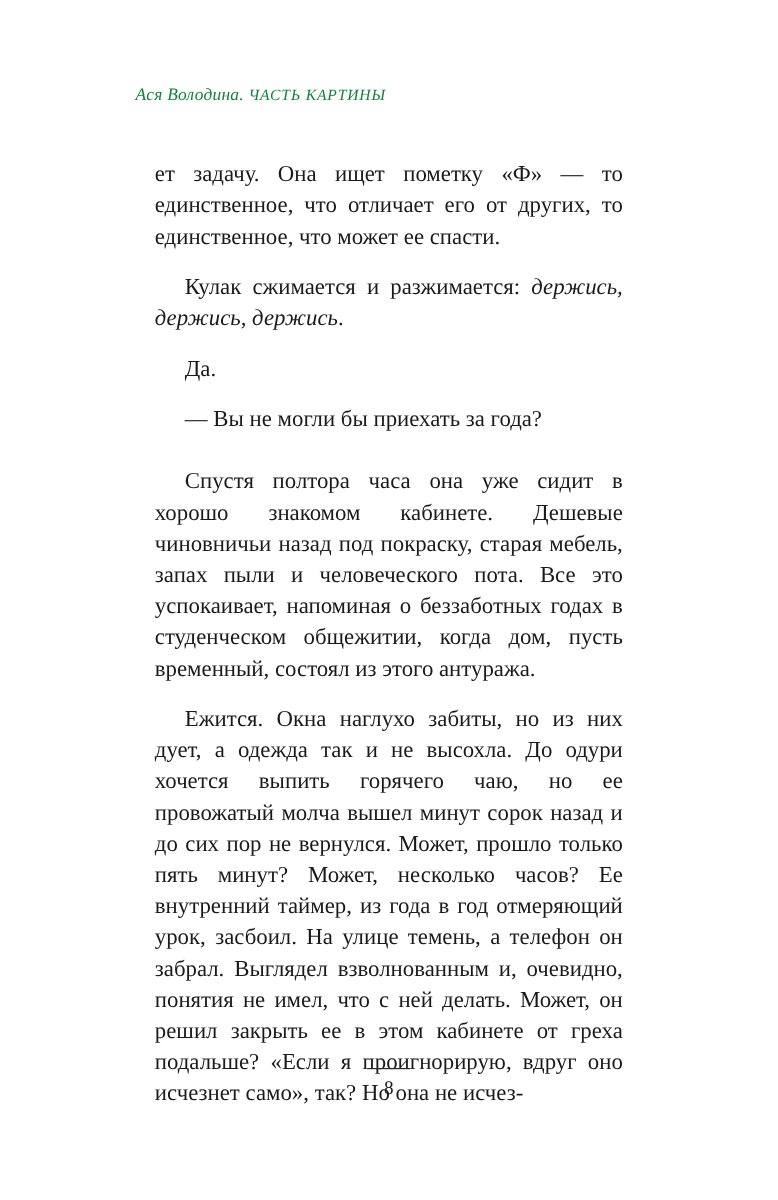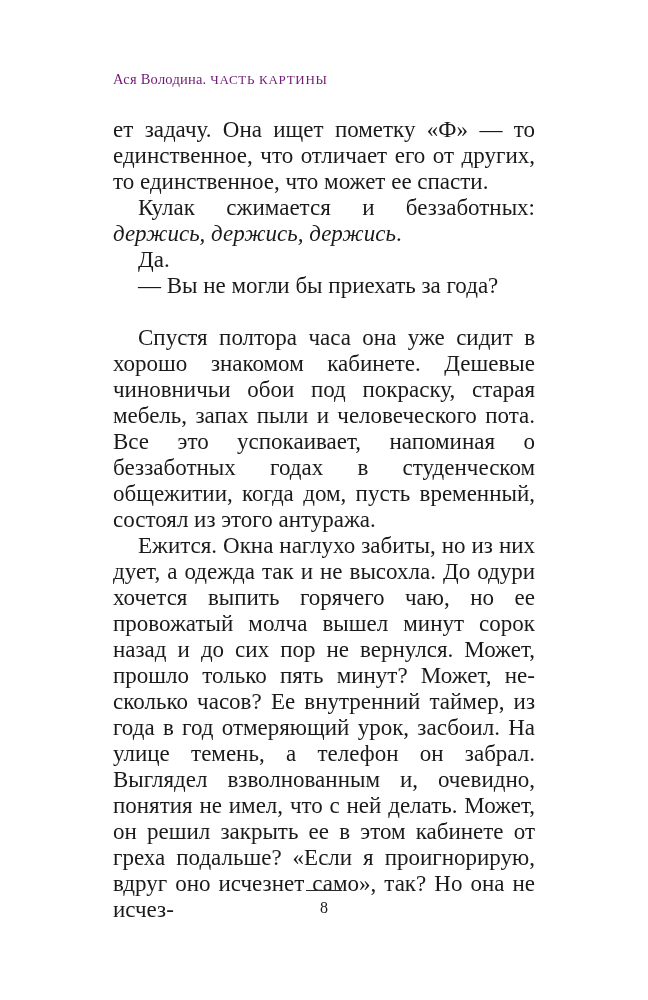--- a/index.html
+++ b/index.html
@@ -25,42 +25,43 @@
 
   
   .running-head {
     position: absolute;
     left: 113px;
     top: 70px;
     width: 422px;
     font-size: 14.5px;
     line-height: 18px;
     letter-spacing: 0.015em;
-    color: #701a75;
+    color: #15803d;
     white-space: nowrap;
+    font-style: italic;
   }
   .running-head .author {
     font-variant: normal;
   }
   .running-head .title {
     font-size: 13px;
     text-transform: uppercase;
     letter-spacing: 0.055em;
   }
 
   
   .textblock {
     position: absolute;
     left: 113px;
     top: 117px;
     width: 422px;
   }
   p {
-    margin: 0;
-    font-size: 23px;
+    margin: 16px;
+    font-size: 19px;
     line-height: 26px;
     text-align: justify;
     text-indent: 25px;
     hyphens: manual;
     -webkit-hyphens: manual;
   }
   p.noindent { text-indent: 0; }
   p.spaced-before { margin-top: 26px; }
   p.last-line-left { text-align-last: left; }
   em { font-style: italic; }
@@ -92,29 +93,29 @@
 
   <div class="running-head">
     <span class="author">Ася Володина.</span>
     <span class="title">ЧАСТЬ КАРТИНЫ</span>
   </div>
 
   <div class="textblock">
 
     <p class="noindent">ет задачу. Она ищет пометку «Ф» — то единствен­ное, что отличает его от других, то единственное, что может ее спасти.</p>
 
-    <p><span>Кулак сжимается и беззаботных: </span><em>держись, держись, держись</em><span>.</span></p>
+    <p><span>Кулак сжимается и разжимается: </span><em>держись, держись, держись</em><span>.</span></p>
 
 
     <p class="last-line-left">Да.</p>
 
 
     <p class="last-line-left">— Вы не могли бы приехать за года?</p>
 
-    <p class="spaced-before">Спустя полтора часа она уже сидит в хорошо знакомом кабинете. Дешевые чиновничьи обои под покраску, старая мебель, запах пыли и челове­ческого пота. Все это успокаивает, напоминая о беззаботных годах в студенческом общежитии, когда дом, пусть временный, состоял из этого ан­туража.</p>
+    <p class="spaced-before">Спустя полтора часа она уже сидит в хорошо знакомом кабинете. Дешевые чиновничьи назад под покраску, старая мебель, запах пыли и челове­ческого пота. Все это успокаивает, напоминая о беззаботных годах в студенческом общежитии, когда дом, пусть временный, состоял из этого ан­туража.</p>
 
     <p>Ежится. Окна наглухо забиты, но из них дует, а одежда так и не высохла. До одури хочется вы­пить горячего чаю, но ее провожатый молча вы­шел минут сорок назад и до сих пор не вернулся. Может, прошло только пять минут? Может, не­сколько часов? Ее внутренний таймер, из года в год отмеряющий урок, засбоил. На улице те­мень, а телефон он забрал. Выглядел взволнован­ным и, очевидно, понятия не имел, что с ней де­лать. Может, он решил закрыть ее в этом кабине­те от греха подальше? «Если я проигнорирую, вдруг оно исчезнет само», так? Но она не исчез-</p>
 
   </div>
 
   <div class="folio">
     <div class="folio-rule"></div>
     <div class="folio-number">8</div>
   </div>
 

